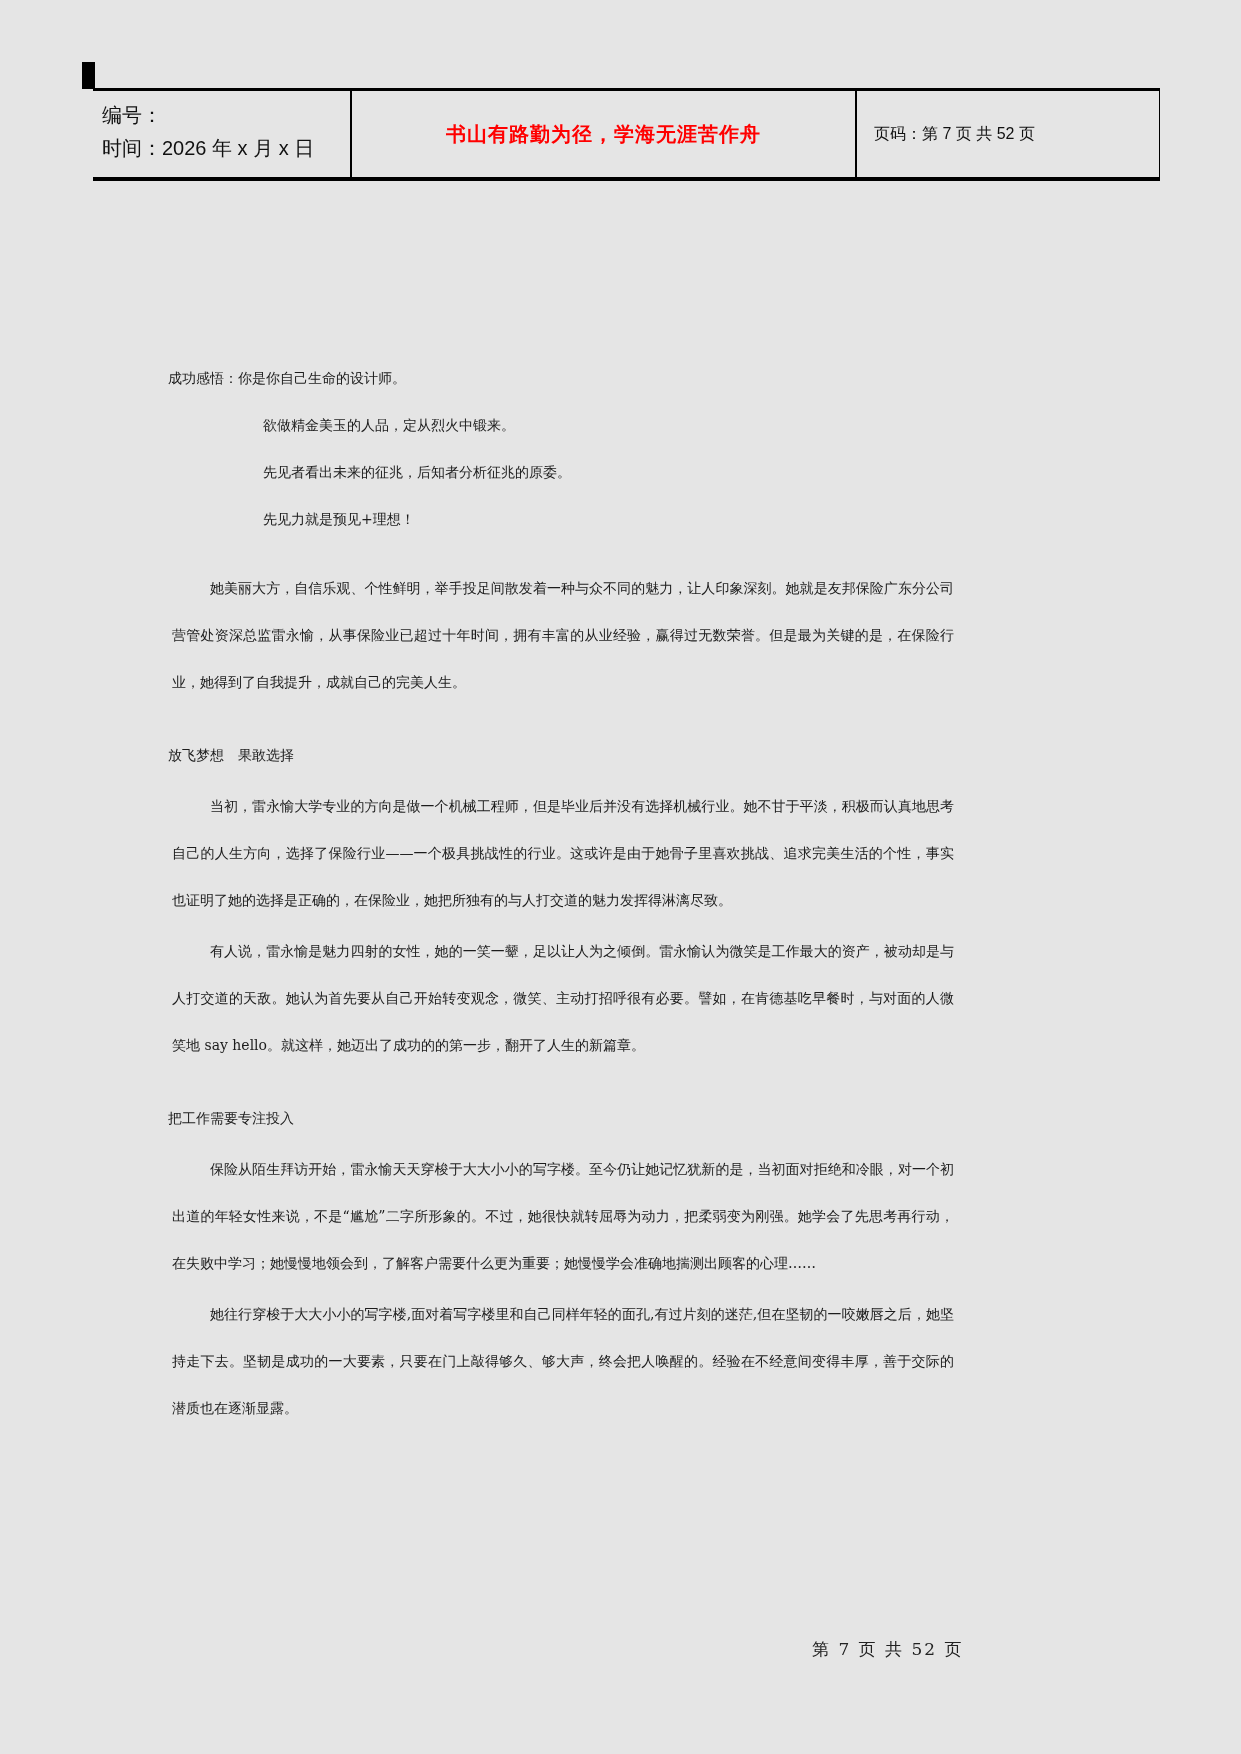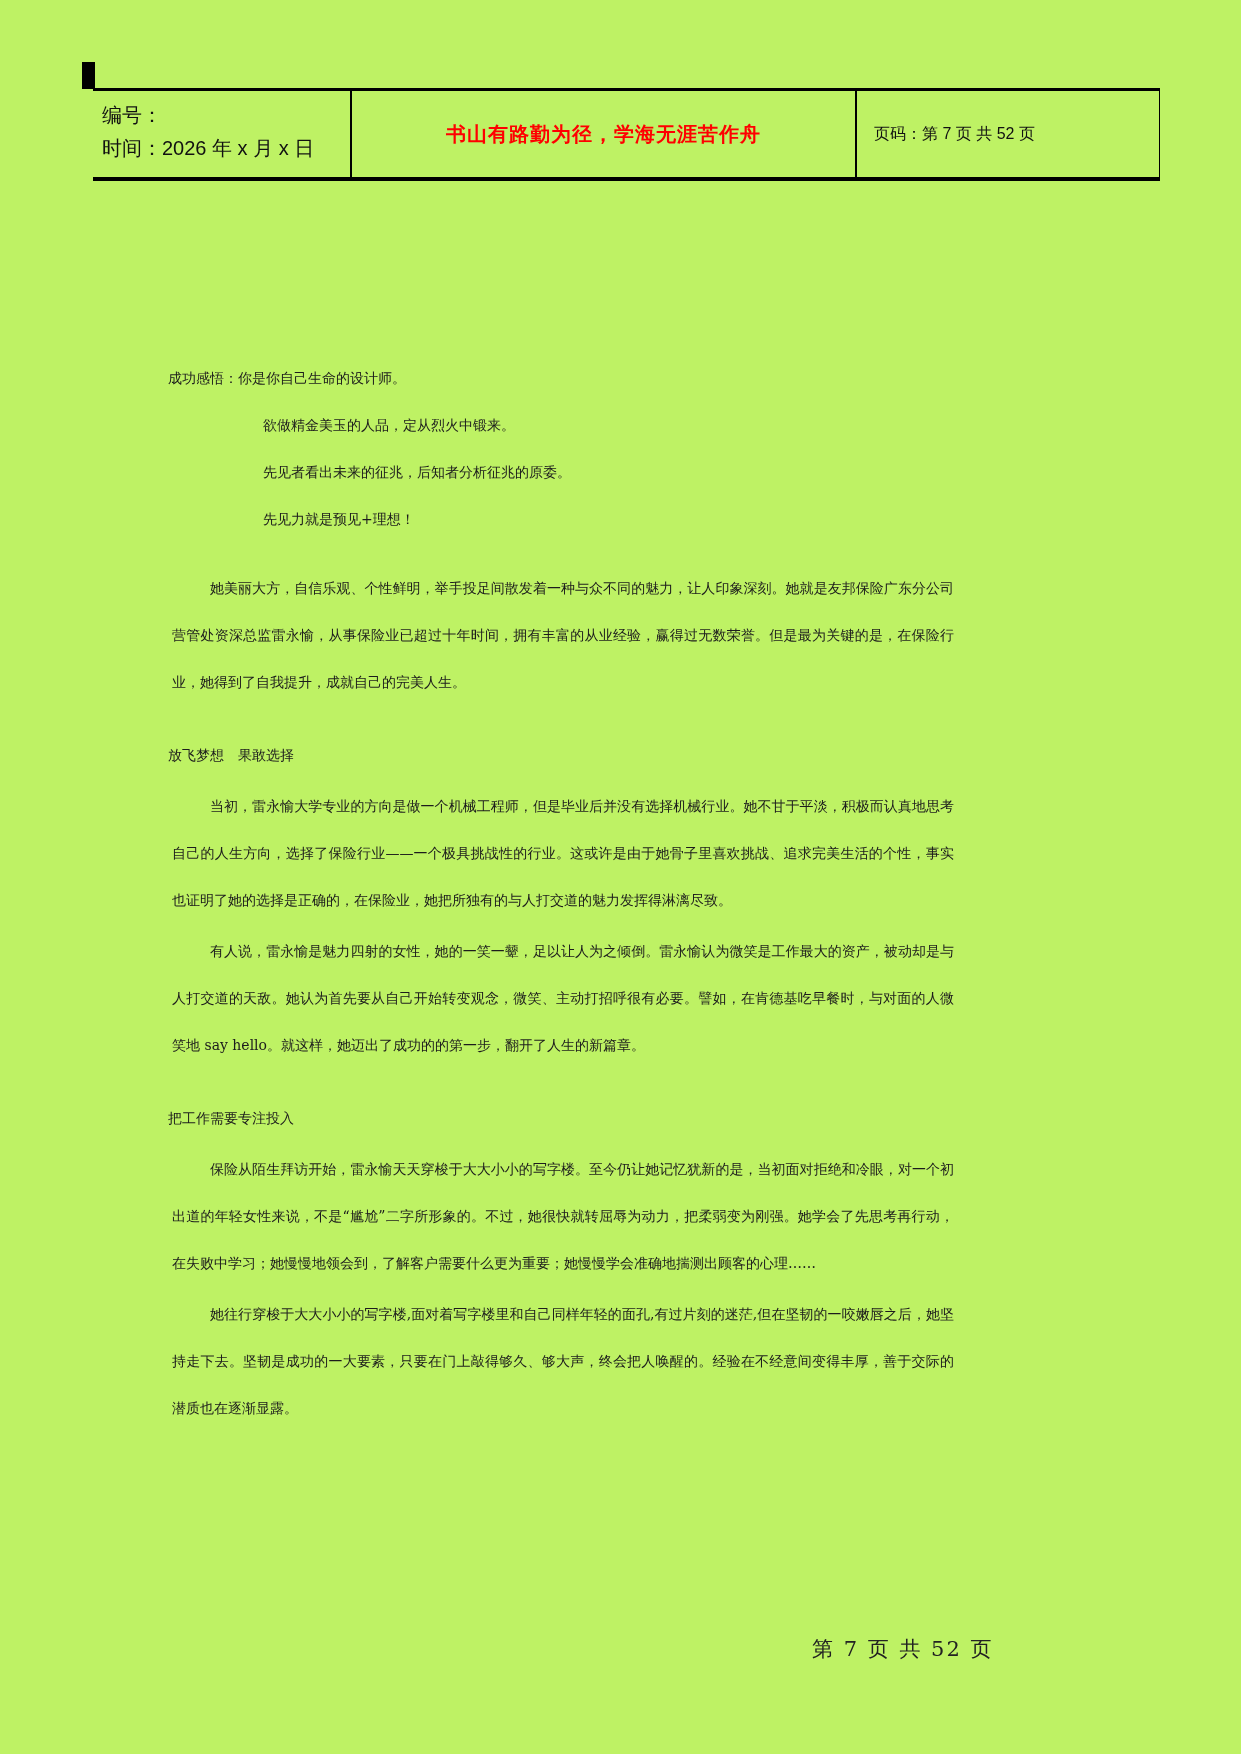--- a/index.html
+++ b/index.html
@@ -1,19 +1,19 @@
 <!DOCTYPE html>
 <html><head>
 <meta charset="utf-8">
 <style>
   html,body{margin:0;padding:0;background:#888;}
   .page{
     position:relative;
     width:1241px;height:1754px;
-    background:#bef264;
+    background:#e5e5e5;
     font-family:"DejaVu Serif","Liberation Serif",serif;
     color:#1c1c1c;
     overflow:hidden;
   }
   
   .corner-mark{
     position:absolute;left:82px;top:62px;width:13px;height:27px;background:#000;
   }
   .hdr{
     position:absolute;left:93px;top:88px;width:1067px;height:93px;
@@ -51,21 +51,21 @@
   .quote{text-align:left;}
   .quote-line{white-space:nowrap;}
   .quote-line.ind{margin-left:95px;}
   .para{margin:4px;text-indent:38px;}
   .mt-sm{margin-top:22px;}
   .mt-md{margin-top:26px;}
   .heading{text-align:left;white-space:nowrap;}
   
   .footer{
     position:absolute;left:812px;top:1637px;
-    font-size:21px;line-height:24px;letter-spacing:2px;color:#222;
+    font-size:17px;line-height:24px;letter-spacing:2px;color:#222;
     font-family:"DejaVu Serif","Liberation Serif",serif;
   }
 </style>
 </head>
 <body>
 
 <div class="page">
 
   <div class="corner-mark"></div>
 

